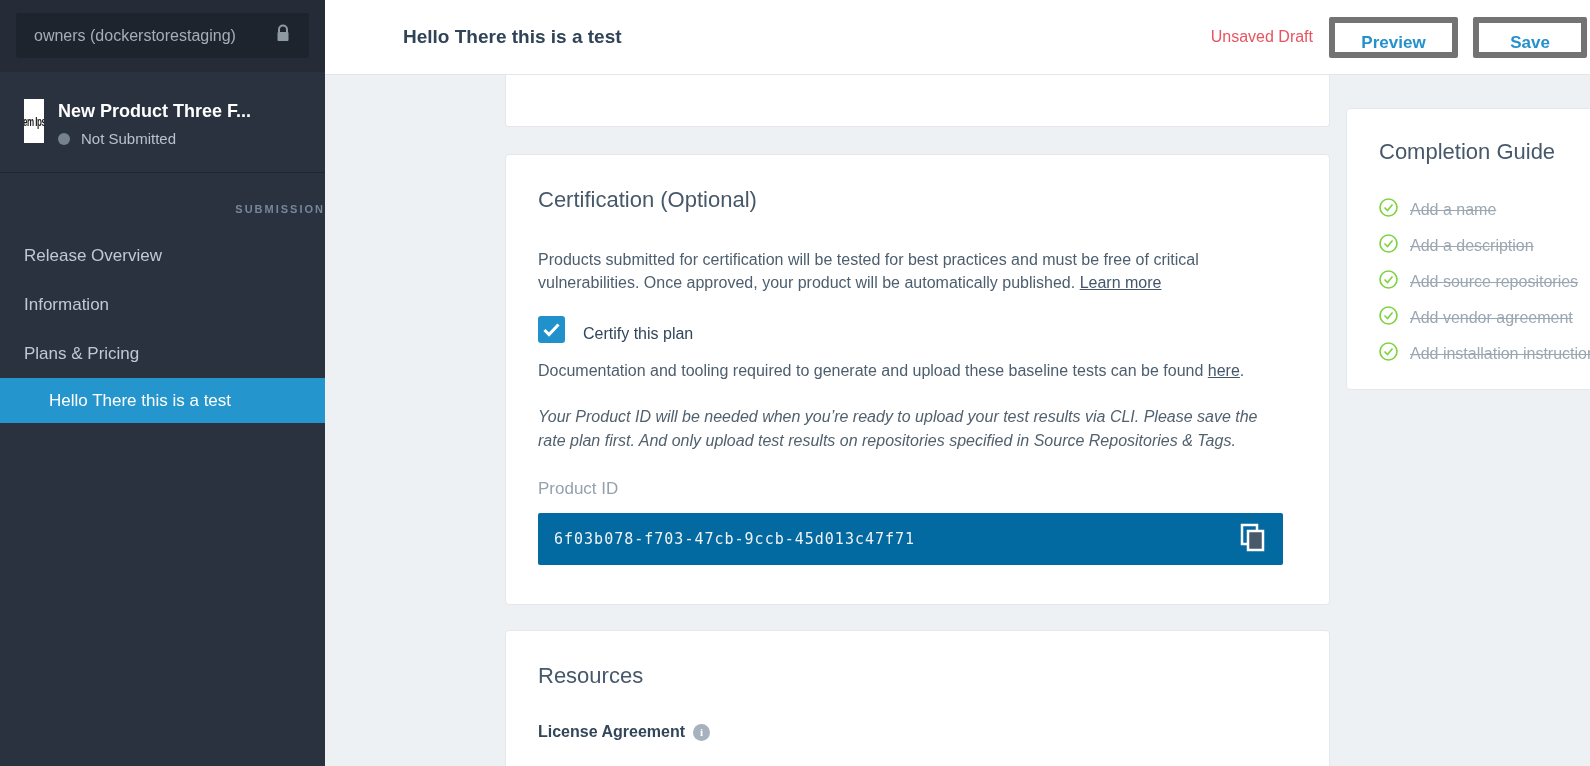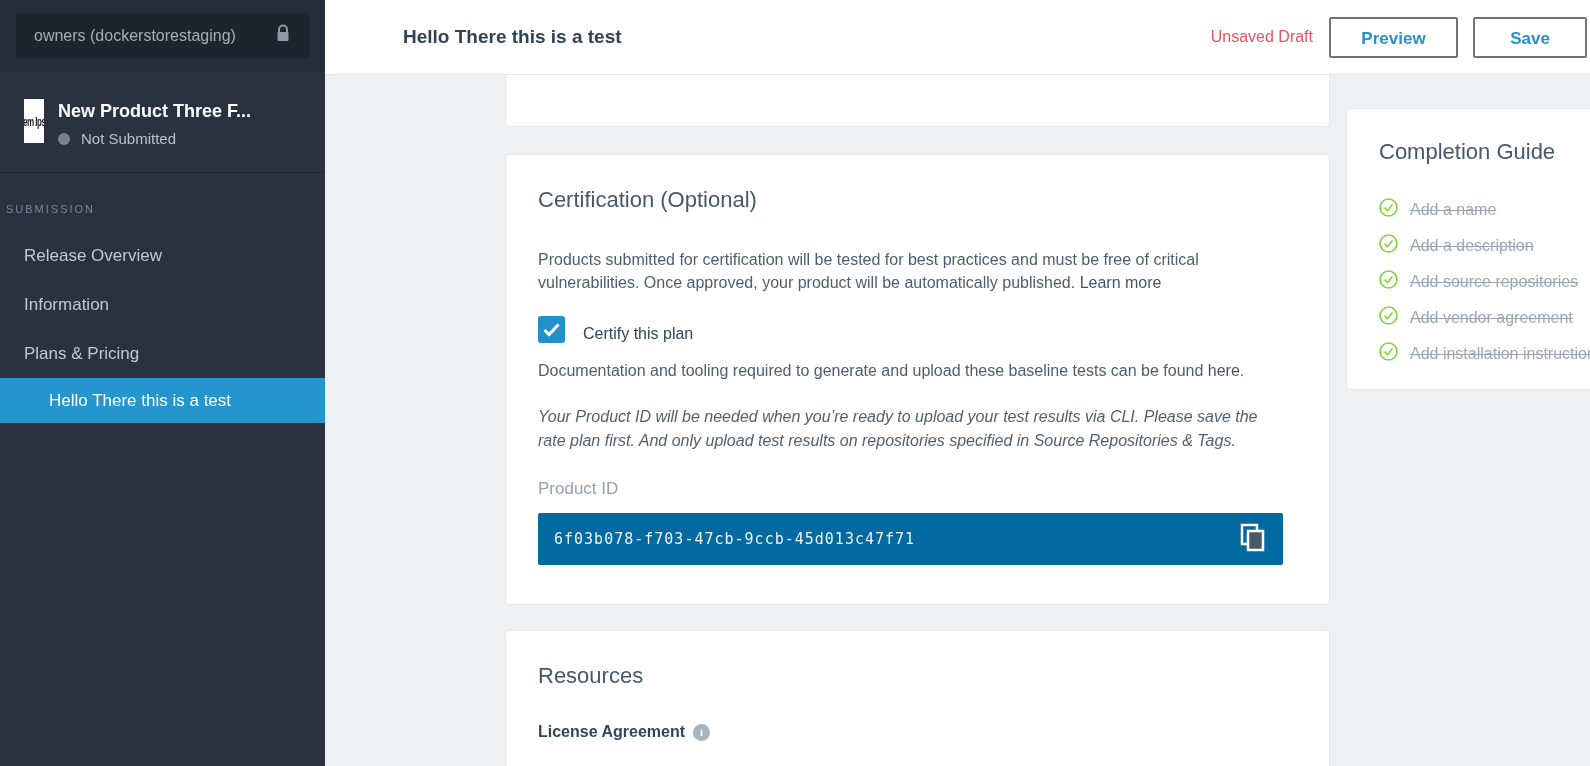--- a/index.html
+++ b/index.html
@@ -17,55 +17,55 @@
   .avatar { width:20px; height:44px; background:#fff; overflow:hidden;
             display:flex; align-items:center; justify-content:center; }
   .avatar span { font-size:8px; color:#1a1a1a; font-weight:bold; letter-spacing:-0.5px;
                  filter:blur(0.4px); transform:scaleY(1.6); white-space:nowrap; }
   .prod-meta { margin-left:14px; padding-top:2px; }
   .prod-name { color:#ffffff; font-size:18px; font-weight:600; margin-bottom:8px; }
   .prod-status { display:flex; align-items:center; font-size:15px; color:#b9c2cc; }
   .dot { width:12px; height:12px; border-radius:50%; background:#76828f; margin-right:11px; }
   .side-divider { border-top:1px solid #20262f; margin-top:0; }
   .nav { padding-top:14px; }
-  .nav-sub { height:44px; line-height:44px; padding-left:6px; font-size:11px;
-             font-weight:normal; letter-spacing:2px; color:#76869a; }
+  .nav-sub { height:44px; line-height:44px; padding-left:24px; font-size:11px;
+             font-weight:bold; letter-spacing:2px; color:#76869a;text-align:right; }
   .nav-item { height:49px; line-height:49px; padding-left:24px; font-size:17px;
               color:#c0c9d2; cursor:pointer; }
   .nav-active { height:45px; line-height:45px; padding-left:49px; font-size:17px;
                 color:#ffffff; background:#2496cd; cursor:pointer; }
 
   
   .header { position:absolute; left:325px; top:0; width:1265px; height:75px;
             background:#ffffff; border-bottom:1px solid #e2e6ea; }
   .hd-title { position:absolute; left:78px; top:26px; font-size:19px; font-weight:600;
               color:#304357; }
   .hd-status { position:absolute; right:277px; top:28px; font-size:16px; color:#e85360; }
   .btn { position:absolute; top:17px; height:41px; background:#fff;
-         border:2px solid #737373; border-radius:2px; color:#2591cc; font-size:17px;
+         border:6px solid #737373; border-radius:2px; color:#2591cc; font-size:17px;
          font-weight:600; text-align:center; line-height:39px; cursor:pointer;
          font-family:"Liberation Sans", sans-serif; }
   .btn-preview { right:132px; width:129px; }
   .btn-save { right:3px; width:114px; }
 
   
   .content { position:absolute; left:325px; top:75px; width:1265px; height:691px;
              background:#eef1f4; }
   .card { position:absolute; background:#ffffff; border:1px solid #e4e8ec;
           border-radius:4px; }
   .card-top { left:180px; top:0; width:825px; height:52px; border-top:none;
               border-radius:0 0 4px 4px; }
   .card-cert { left:180px; top:79px; width:825px; height:451px; padding:32px; }
   .card-res { left:180px; top:555px; width:825px; height:300px; padding:32px; }
   .card-guide { left:1021px; top:33px; width:470px; height:282px; padding:30px 32px; }
 
   .h2 { font-size:22px; font-weight:400; color:#46586a; }
   .card-cert .h2 { margin-bottom:35px; }
   .para { font-size:16px; line-height:1.45; color:#4d5e6e; width:745px; }
-  .para a, .link { color:#44566a; cursor:pointer; }
+  .para a, .link { color:#44566a; text-decoration:underline; cursor:pointer; }
   .cb-row { display:flex; align-items:flex-end; margin:22px 0 16px 0; }
   .checkbox { width:27px; height:27px; background:#2191cc; border-radius:3px;
               display:flex; align-items:center; justify-content:center; cursor:pointer; }
   .cb-label { margin-left:18px; font-size:16px; color:#31465a; }
   .note { font-size:16px; line-height:1.5; font-style:italic; color:#52616e;
           width:745px; margin:22px 0 26px 0; }
   .pid-label { font-size:17px; color:#95a1af; margin-bottom:14px; }
   .code-box { width:745px; height:52px; background:#0369a1; border-radius:2px;
               display:flex; align-items:center; padding:0 16px; }
   .code-text { font-family:"DejaVu Sans Mono", monospace; font-size:15px;

